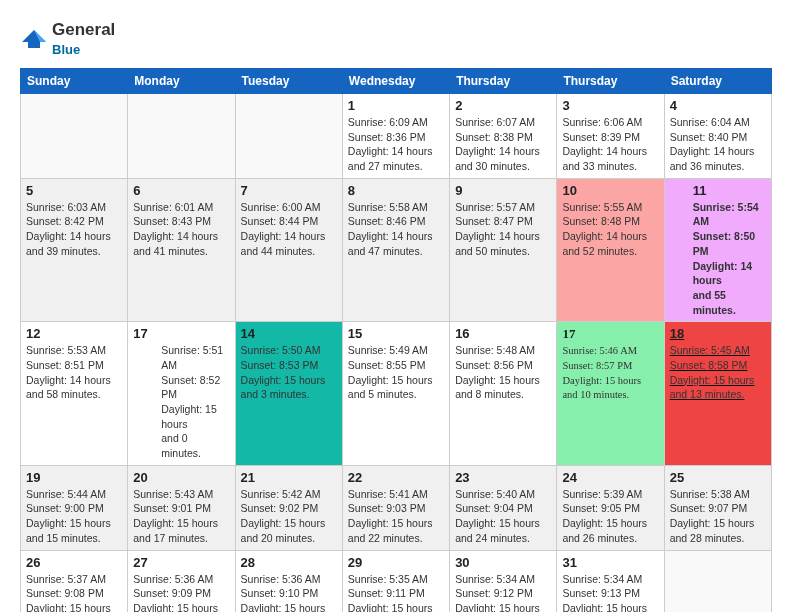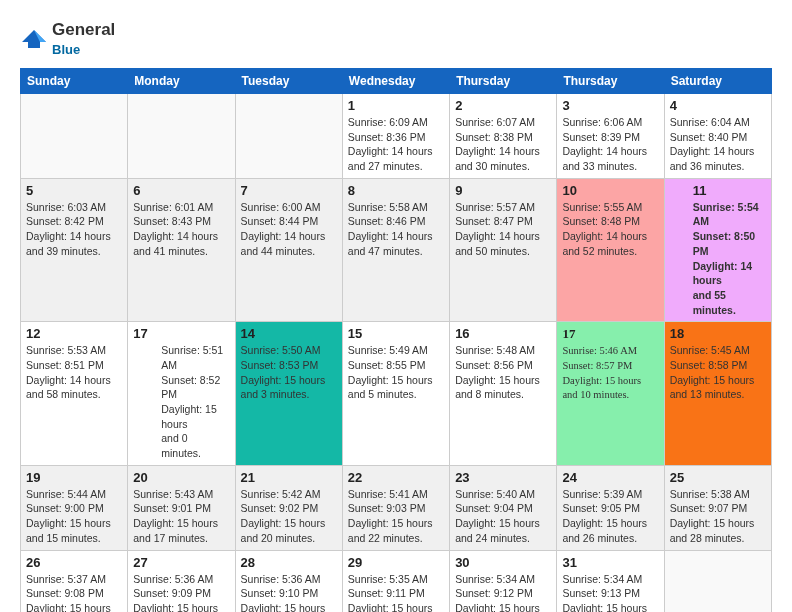--- a/index.html
+++ b/index.html
@@ -236,21 +236,21 @@
 Daylight: 15 hours
 and 8 minutes.</div>
         </td>
         <td style="background: #86efac; font-family: Liberation Serif, serif;">
           <div class="day-number">17</div>
           <div class="day-info" style="white-space: pre-line;">Sunrise: 5:46 AM
 Sunset: 8:57 PM
 Daylight: 15 hours
 and 10 minutes.</div>
         </td>
-        <td style="background: #f97316;">
+        <td style="background: #ef4444; text-decoration: underline;">
           <div class="day-number">18</div>
           <div class="day-info" style="white-space: pre-line;">Sunrise: 5:45 AM
 Sunset: 8:58 PM
 Daylight: 15 hours
 and 13 minutes.</div>
         </td>
       </tr>
       <tr>
         <td style="background: rgb(240, 240, 240);">
           <div class="day-number">19</div>

